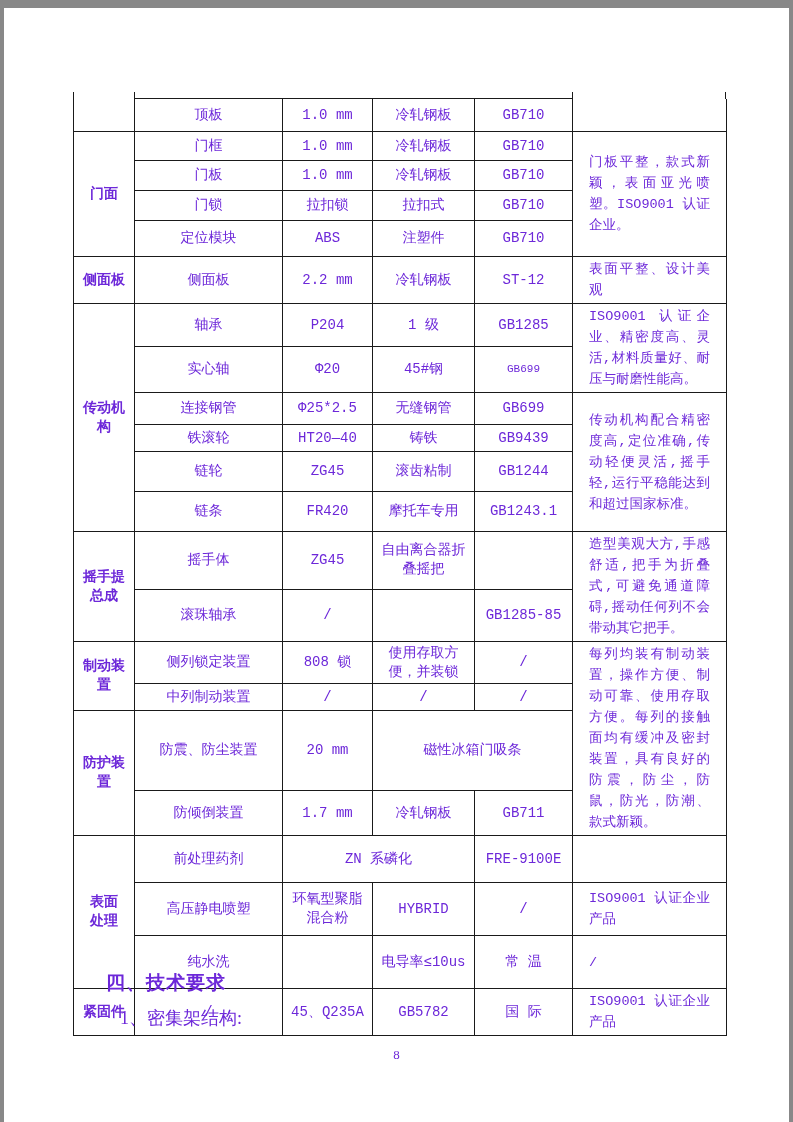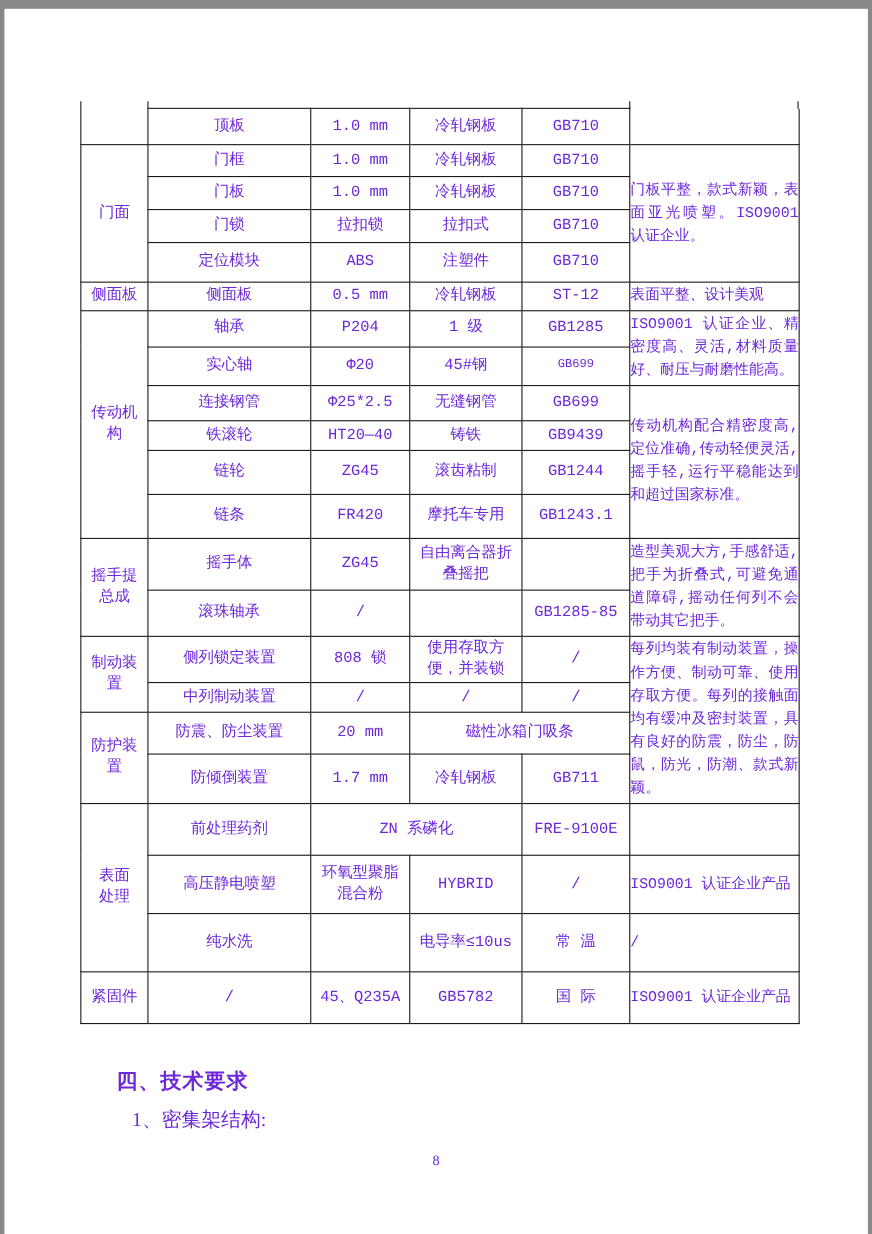--- a/index.html
+++ b/index.html
@@ -28,30 +28,30 @@
     text-align:center;
     vertical-align:middle;
     font-size:14px;
     line-height:19px;
     font-family:"Liberation Mono","Liberation Serif", serif;
     padding:1px 4px;
     overflow:hidden;
   }
   td.no-top { border-top:none; }
   td.group {
-    font-weight:normal;
+    font-weight:bold;
     white-space:pre-line;
     padding:1px 2px;
   }
   td.remark {
     text-align:justify;
     text-align-last:left;
     font-size:13.5px;
     line-height:21px;
-    padding:2px 0;
+    padding:2px 16px;
   }
   td.sm { font-size:11px; }
   .heading {
     position:absolute; left:102px; top:962px;
     font-size:19px; font-weight:bold;
     font-family:"Liberation Sans", sans-serif;
     letter-spacing:1px;
     text-align:center;
   }
   .subheading {
@@ -116,21 +116,21 @@
       </tr>
       <tr style="height:36px">
         <td>定位模块</td>
         <td>ABS</td>
         <td>注塑件</td>
         <td>GB710</td>
       </tr>
       <tr style="height:25px">
         <td class="group">侧面板</td>
         <td>侧面板</td>
-        <td>0.5 mm</td>
+        <td>2.2 mm</td>
         <td>冷轧钢板</td>
         <td>ST-12</td>
         <td class="remark">表面平整、设计美观</td>
       </tr>
       <tr style="height:29px">
         <td class="group" rowspan="6">传动机
 构</td>
         <td>轴承</td>
         <td>P204</td>
         <td>1 级</td>

